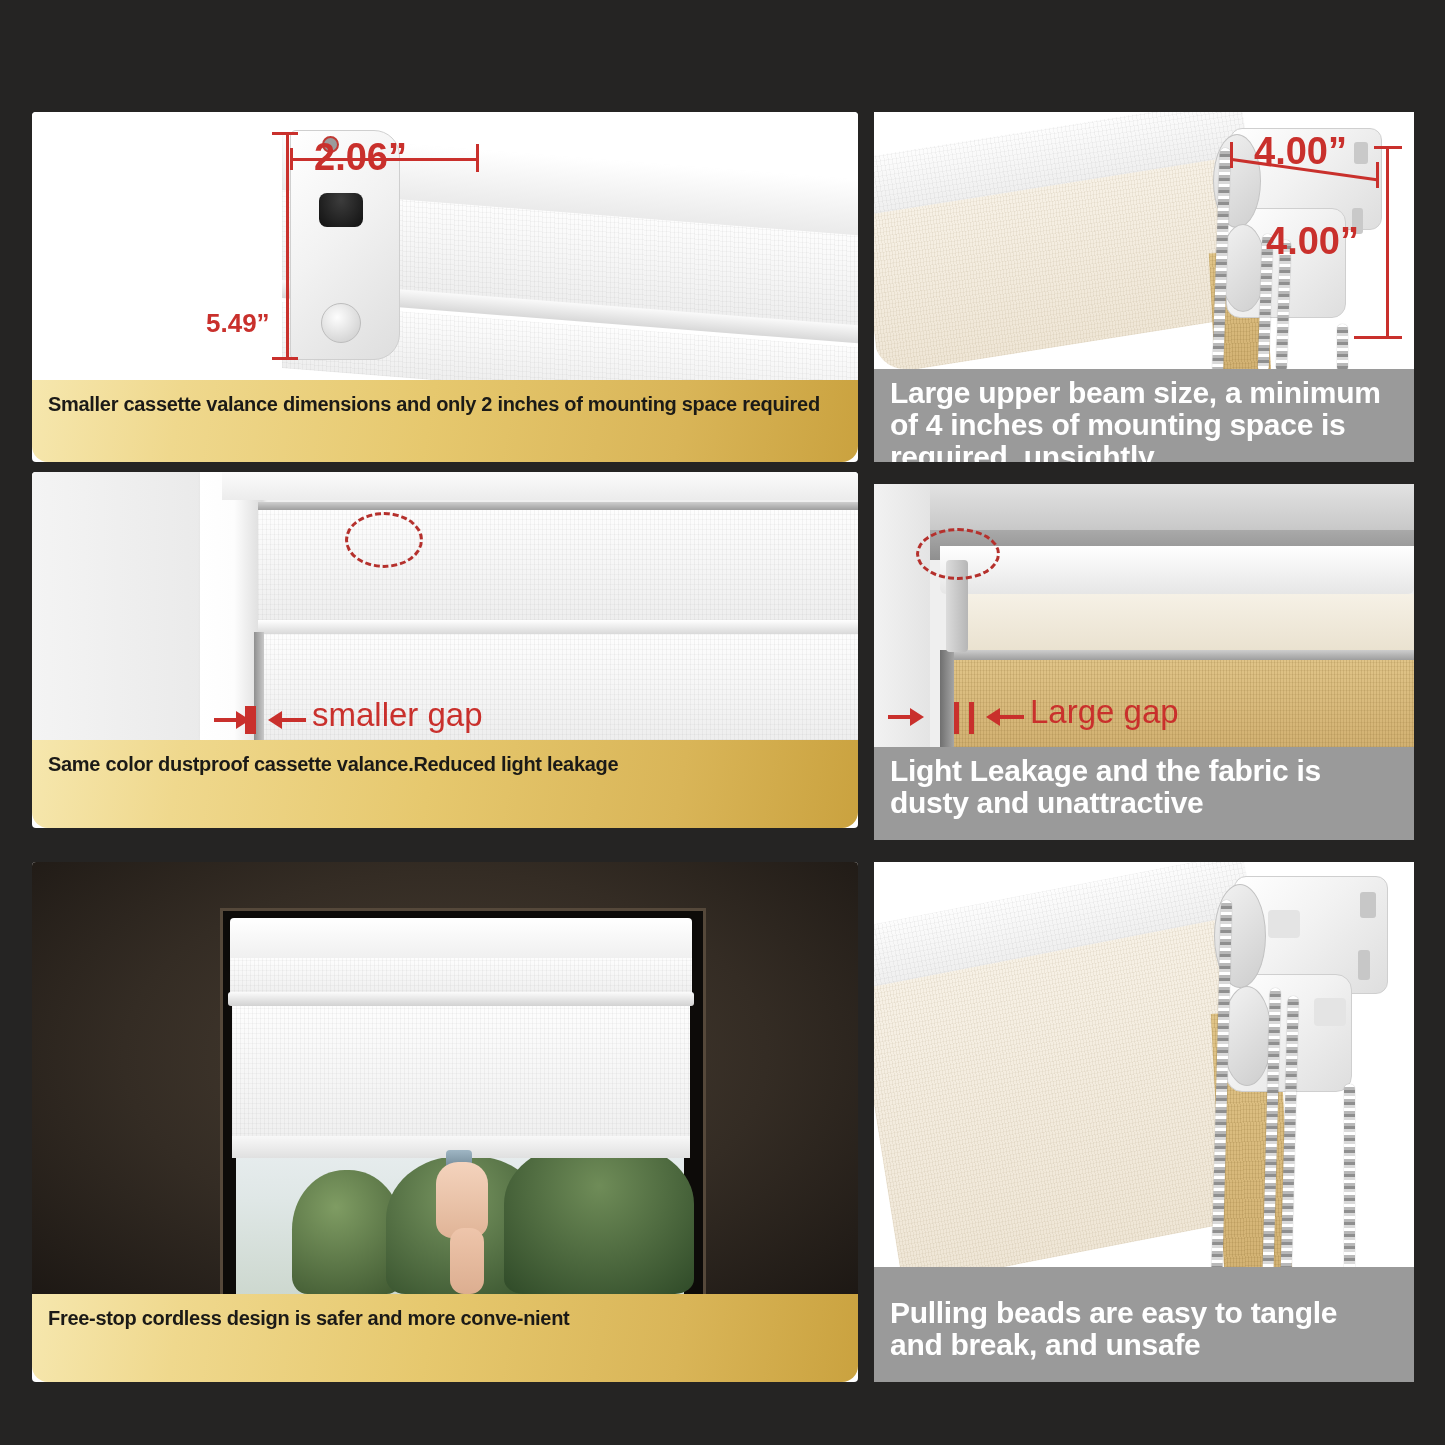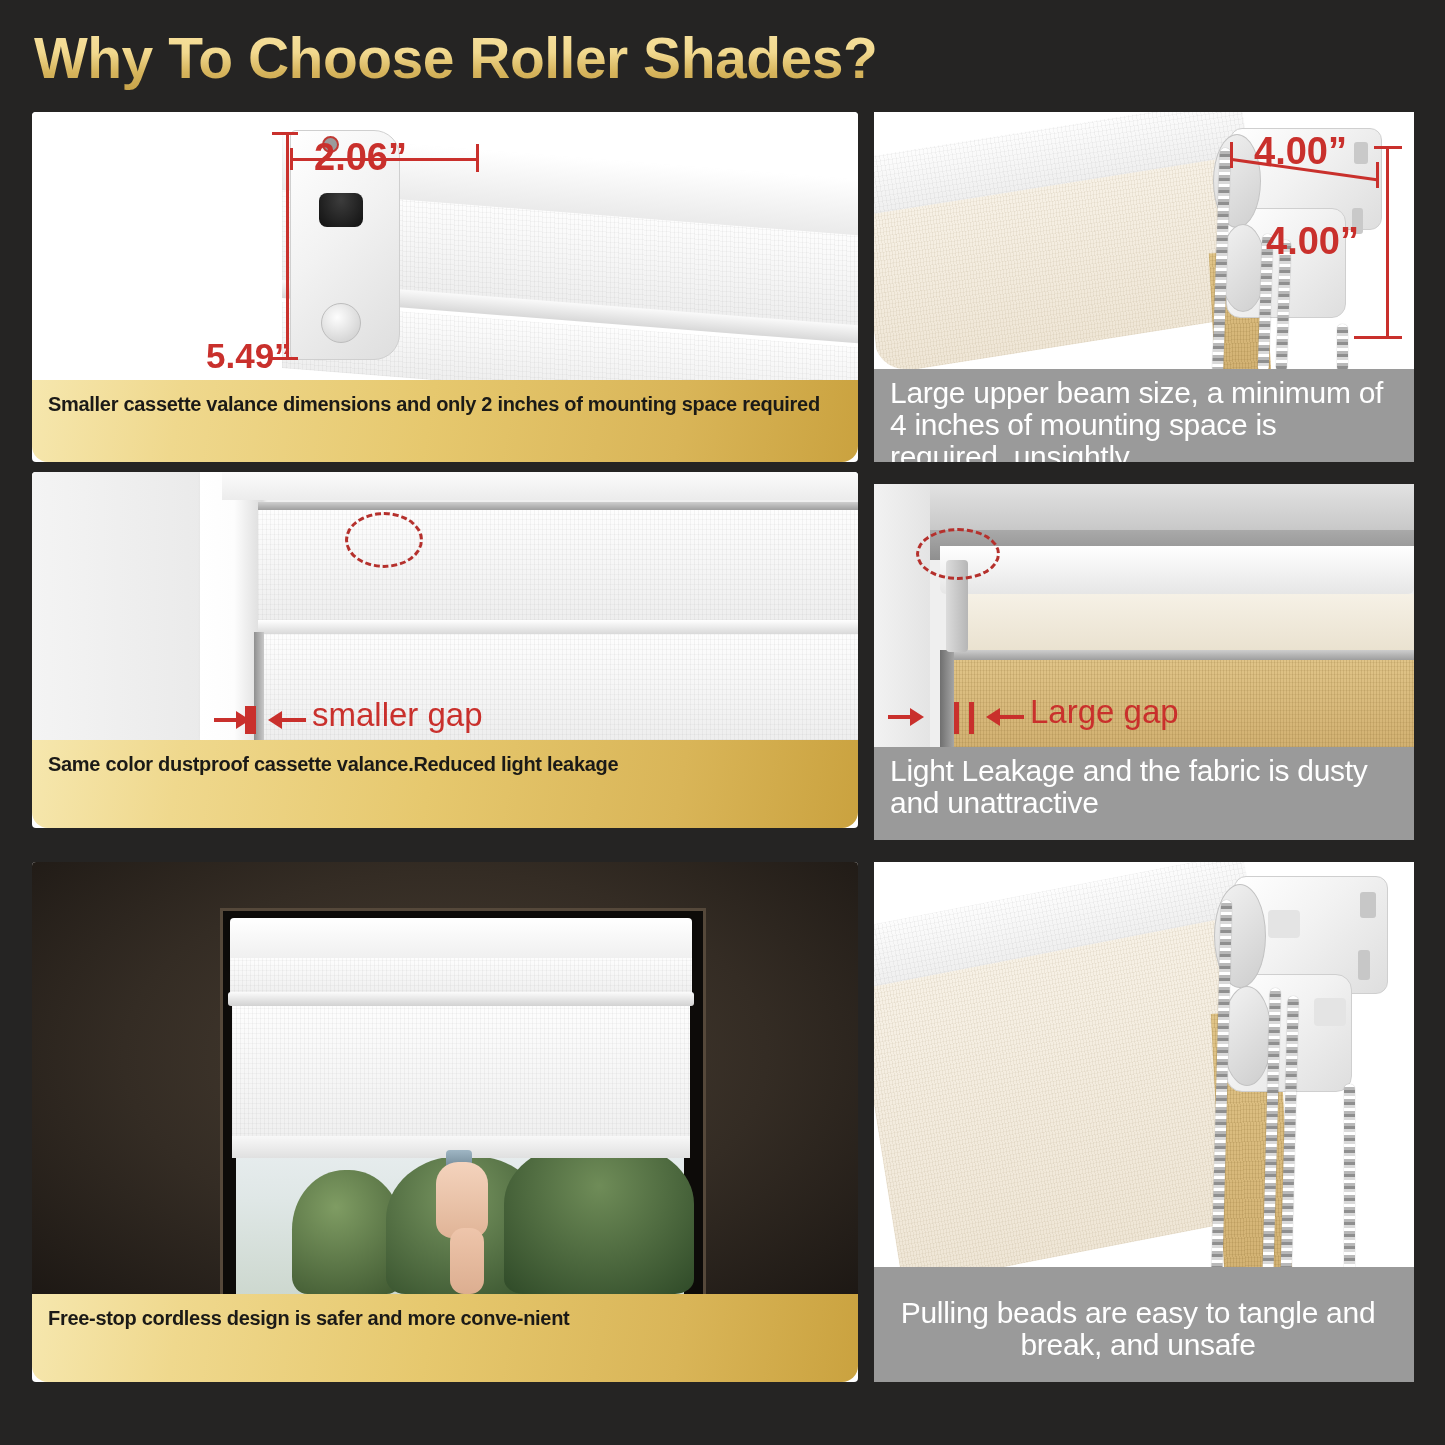--- a/index.html
+++ b/index.html
@@ -40,21 +40,21 @@
     border-radius:0 0 16px 16px;
     padding:14px 31px 8px 16px;
     color:#1b1a17;
     font-size:20px;font-weight:bold;line-height:1.07;
     letter-spacing:-0.3px;
   }
   .cap.gray{
     background:#9a9a9a;
     padding:8px 28px 8px 16px;
     color:#ffffff;
-    font-size:30px;font-weight:normal;line-height:1.07;
+    font-size:30px;font-weight:bold;line-height:1.07;
     letter-spacing:-0.3px;
   }
   .dimlabel{position:absolute;color:#c9302c;font-weight:bold;white-space:nowrap;}
   .dimline{position:absolute;background:#c9302c;}
   .gaplabel{position:absolute;color:#c9302c;font-weight:normal;white-space:nowrap;}
   .dashcircle{position:absolute;border:3px dashed #b5302c;border-radius:50%;}
 
   
   .fabric-white{
     background:
@@ -84,21 +84,20 @@
       repeating-linear-gradient(180deg,#ffffff 0 3px,#b9b9b9 3px 6px,#8f8f8f 6px 9px,#d9d9d9 9px 12px);
     border-radius:6px;
     box-shadow:0 0 1px rgba(0,0,0,.4);
   }
 </style>
 </head>
 <body>
 
 <div class="page">
 
-  <div class="title">Why To Choose Roller Shades?</div>
 
   <div class="panel left" style="left:32px;top:112px;width:826px;height:350px;">
     <div class="photo" style="height:268px;background:#ffffff;">
 
       <div style="position:absolute;left:250px;top:22px;width:600px;height:60px;
                   background:linear-gradient(180deg,#ffffff,#e9e9e9);
                   transform:skewY(4.5deg);transform-origin:left top;
                   box-shadow:inset 0 -2px 3px rgba(0,0,0,.08);"></div>
       <div style="position:absolute;left:250px;top:78px;width:600px;height:92px;
                   transform:skewY(4.5deg);transform-origin:left top;" class="fabric-white"></div>
@@ -120,21 +119,21 @@
                   background:#9b9b9b;border:2px solid #c03a34;"></div>
 
       <div class="dimline" style="left:258px;top:46px;width:188px;height:3px;"></div>
       <div class="dimline" style="left:258px;top:36px;width:3px;height:22px;"></div>
       <div class="dimline" style="left:444px;top:32px;width:3px;height:28px;"></div>
       <div class="dimlabel" style="left:282px;top:24px;font-size:38px;">2.06”</div>
 
       <div class="dimline" style="left:254px;top:20px;width:3px;height:228px;"></div>
       <div class="dimline" style="left:240px;top:20px;width:26px;height:3px;"></div>
       <div class="dimline" style="left:240px;top:245px;width:26px;height:3px;"></div>
-      <div class="dimlabel" style="left:174px;top:224px;font-size:35px;">5.49”</div>
+      <div class="dimlabel" style="left:174px;top:196px;font-size:26px;">5.49”</div>
     </div>
 
     <div class="cap gold" style="height:82px;">Smaller cassette valance dimensions and only 2 inches of mounting space required</div>
   </div>
 
   <div class="panel right" style="left:874px;top:112px;width:540px;height:350px;">
     <div class="photo" style="height:257px;background:#ffffff;border-radius:31px;">
 
       <div style="position:absolute;left:-14px;top:46px;width:390px;height:62px;
                   transform:rotate(-9deg);transform-origin:left center;border-radius:6px;" class="fabric-white"></div>
@@ -282,21 +281,21 @@
                   background:linear-gradient(180deg,#9fb6c4,#6c8491);"></div>
       <div style="position:absolute;left:404px;top:300px;width:52px;height:76px;border-radius:22px 22px 16px 16px;
                   background:linear-gradient(180deg,#f4d3bd,#e0b497);"></div>
       <div style="position:absolute;left:418px;top:366px;width:34px;height:66px;border-radius:14px;
                   background:linear-gradient(180deg,#eec5ab,#dcae90);"></div>
     </div>
 
     <div class="cap gold" style="height:88px;">Free-stop cordless design is safer and more conve-nient</div>
   </div>
 
-  <div class="panel right" style="left:874px;top:862px;width:540px;height:520px;text-align:center;">
+  <div class="panel right" style="left:874px;top:862px;width:540px;height:520px;">
     <div class="photo" style="height:427px;background:#ffffff;">
 
       <div style="position:absolute;left:-18px;top:66px;width:400px;height:66px;
                   transform:rotate(-11deg);transform-origin:left center;border-radius:6px;" class="fabric-white"></div>
 
       <div style="position:absolute;left:-18px;top:128px;width:390px;height:300px;
                   transform:rotate(-11deg) skewX(-2deg);transform-origin:left top;" class="fabric-cream"></div>
 
       <div style="position:absolute;left:344px;top:150px;width:68px;height:278px;
                   transform:rotate(-3deg);" class="fabric-tan"></div>

